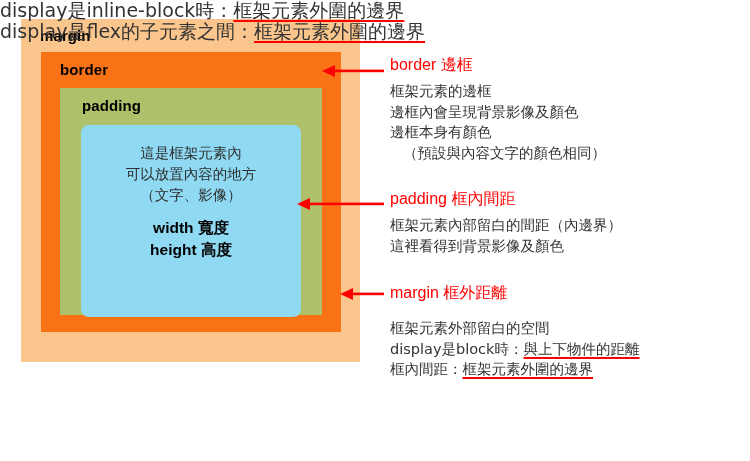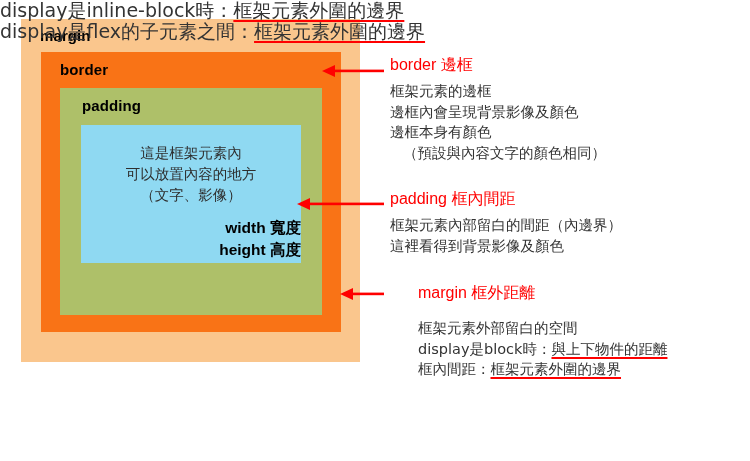--- a/index.html
+++ b/index.html
@@ -31,22 +31,23 @@
     width: 300px; height: 280px;
     background: #f97316;
   }
   .layer-padding {
     left: 19px; top: 36px;
     width: 262px; height: 227px;
     background: #aec069;
   }
   .layer-content {
     left: 21px; top: 37px;
-    width: 220px; height: 138px;
+    width: 220px; height: 192px;
     background: #8fd9f2;
+    border-radius: 8px;
   }
 
   .layer-label {
     position: absolute;
     font-weight: bold;
     font-size: 15px;
     color: #000000;
     letter-spacing: 0.1px;
     white-space: nowrap;
   }
@@ -61,21 +62,21 @@
     text-align: center;
     font-size: 14.5px;
     line-height: 21px;
     color: #2e2e2e;
     font-family: "DejaVu Sans", "Liberation Sans", sans-serif;
   }
   .content-dims {
     position: absolute;
     left: 0; right: 0;
     top: 92px;
-    text-align: right;
+    text-align: center;
     font-size: 15.5px;
     line-height: 22px;
     font-weight: bold;
     color: #000000;
     font-family: "Liberation Sans", "DejaVu Sans", sans-serif;
   }
 
   
   .arrow { position: absolute; height: 14px; }
   .arrow svg { display: block; }
@@ -110,21 +111,21 @@
     text-decoration: underline;
     text-decoration-color: #ff0000;
     text-decoration-thickness: 1.6px;
     text-underline-offset: 2.5px;
   }
 
   .blk-border  { left: 390px; top: 55px;  }
   .blk-border .ann-body { margin-top: 5px; }
   .blk-padding { left: 390px; top: 189px; }
   .blk-padding .ann-body { margin-top: 5px; }
-  .blk-margin  { left: 390px; top: 283px; margin-left: 28px; }
+  .blk-margin  { left: 390px; top: 283px; }
   .blk-margin .ann-body { margin-top: 14px; }
 
   .blk-extra {
     left: 354px; top: 397px;
     font-size: 19px;
     line-height: 21px;
     color: #333333;
     white-space: nowrap;
     font-family: "DejaVu Sans", "Liberation Sans", sans-serif;
   }

